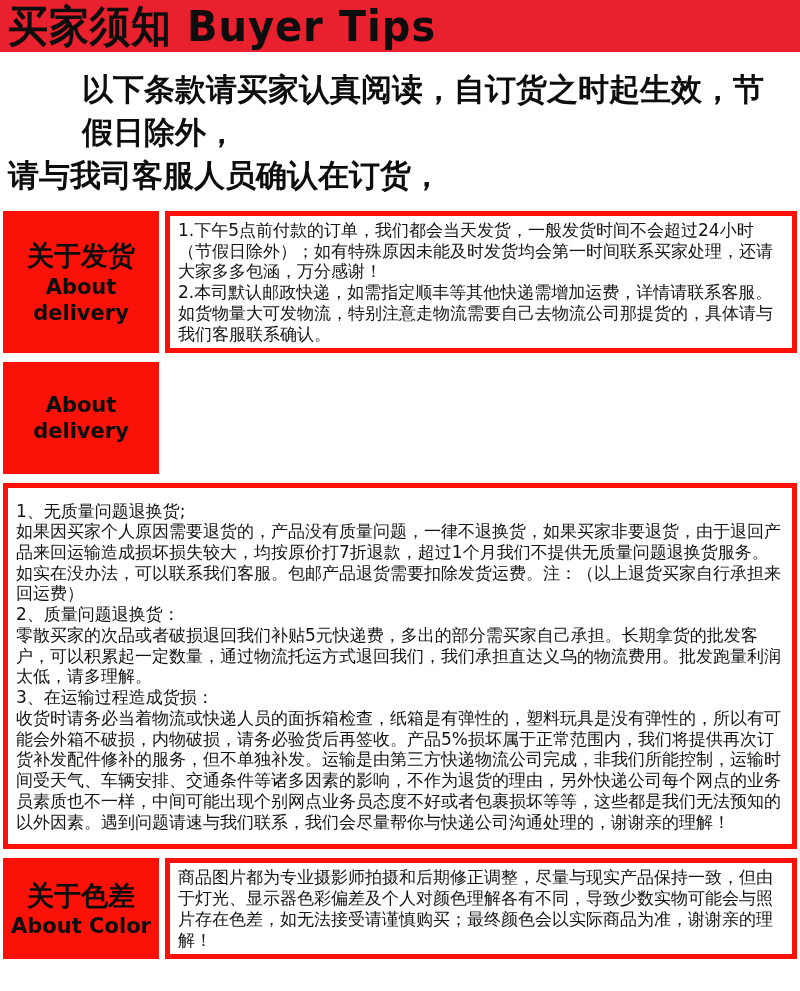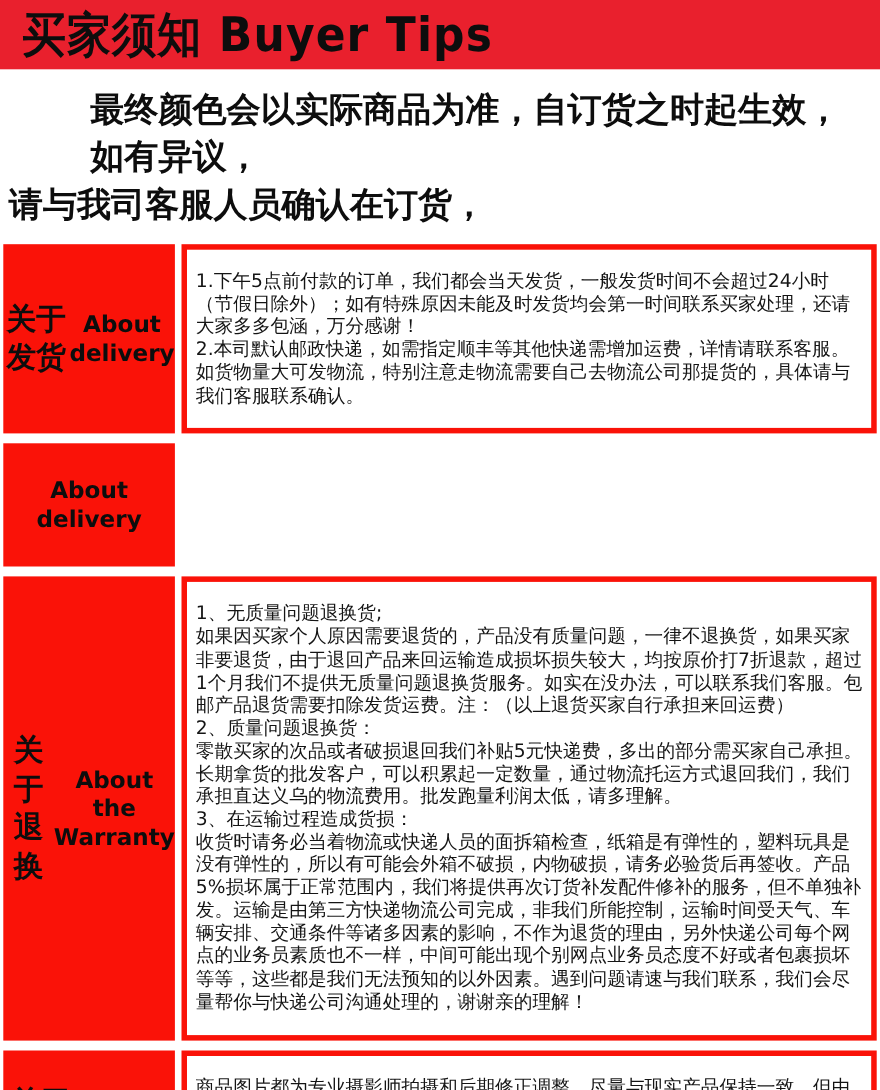--- a/index.html
+++ b/index.html
@@ -6,25 +6,25 @@
   html, body { background: #ffffff; }
   body {
     width: 800px;
     font-family: "DejaVu Sans", "Liberation Sans", sans-serif;
     color: #111111;
   }
   .page { width: 800px; min-height: 991px; background: #ffffff; }
 
   
   .header-band {
-    height: 63px;
+    height: 52px;
     background: #e9202d;
     display: flex;
     align-items: center;
-    padding: 0 20px;
+    padding: 0 8px;
   }
   .header-band h1 {
     font-size: 40px;
     font-weight: 900;
     color: #0d0d0d;
     letter-spacing: 1px;
     line-height: 1;
     transform: scaleY(1.08);
     white-space: nowrap;
   }
@@ -48,21 +48,21 @@
     margin-bottom: 9px;
   }
   .row:last-child { margin-bottom: 0; }
 
   .label-box {
     width: 156px;
     flex: 0 0 156px;
     background: #fa1208;
     color: #0d0d0d;
     display: flex;
-    flex-direction: row;
+    flex-direction: column;
     justify-content: center;
     align-items: center;
     text-align: center;
     margin-right: 6px;
   }
   .label-cn {
     font-size: 27px;
     font-weight: 700;
     line-height: 1.3;
     white-space: pre-line;
@@ -73,21 +73,21 @@
     line-height: 1.25;
     white-space: pre-line;
   }
 
   .content-box {
     flex: 1 1 auto;
     background: #ffffff;
     border: 5px solid #fa1208;
     display: flex;
     align-items: center;
-    padding: 19px 8px;
+    padding: 4px 8px;
   }
   .content-box p {
     width: 100%;
     font-size: 17px;
     line-height: 1.22;
     font-weight: 500;
     color: #141414;
     white-space: pre-line;
   }
 
@@ -100,21 +100,21 @@
 </head>
 <body>
 
 <div class="page">
 
   <header class="header-band">
     <h1>买家须知  Buyer Tips</h1>
   </header>
 
   <div class="intro">
-    <p class="line1">最终颜色会以实际商品为准，自订货之时起生效，如有异议，</p>
+    <p class="line1">以下条款请买家认真阅读，自订货之时起生效，节假日除外，</p>
     <p class="line2">请与我司客服人员确认在订货，</p>
   </div>
 
   <div class="rows">
 
     <section class="row row-shipping">
       <div class="label-box">
         <div class="label-cn">关于发货</div>
         <div class="label-en">About delivery</div>
       </div>
@@ -124,25 +124,20 @@
       </div>
     </section>
 
     <section class="row row-receiving">
       <div class="label-box">
         <div class="label-en">About delivery</div>
       </div>
     </section>
 
     <section class="row row-returns">
-      <div class="label-box">
-        <div class="label-cn">关于退换</div>
-        <div class="label-en">About the
-Warranty</div>
-      </div>
       <div class="content-box">
         <p>1、无质量问题退换货;
 如果因买家个人原因需要退货的，产品没有质量问题，一律不退换货，如果买家非要退货，由于退回产品来回运输造成损坏损失较大，均按原价打7折退款，超过1个月我们不提供无质量问题退换货服务。如实在没办法，可以联系我们客服。包邮产品退货需要扣除发货运费。注：（以上退货买家自行承担来回运费）
 2、质量问题退换货：
 零散买家的次品或者破损退回我们补贴5元快递费，多出的部分需买家自己承担。长期拿货的批发客户，可以积累起一定数量，通过物流托运方式退回我们，我们承担直达义乌的物流费用。批发跑量利润太低，请多理解。
 3、在运输过程造成货损：
 收货时请务必当着物流或快递人员的面拆箱检查，纸箱是有弹性的，塑料玩具是没有弹性的，所以有可能会外箱不破损，内物破损，请务必验货后再签收。产品5%损坏属于正常范围内，我们将提供再次订货补发配件修补的服务，但不单独补发。运输是由第三方快递物流公司完成，非我们所能控制，运输时间受天气、车辆安排、交通条件等诸多因素的影响，不作为退货的理由，另外快递公司每个网点的业务员素质也不一样，中间可能出现个别网点业务员态度不好或者包裹损坏等等，这些都是我们无法预知的以外因素。遇到问题请速与我们联系，我们会尽量帮你与快递公司沟通处理的，谢谢亲的理解！</p>
       </div>
     </section>
 

